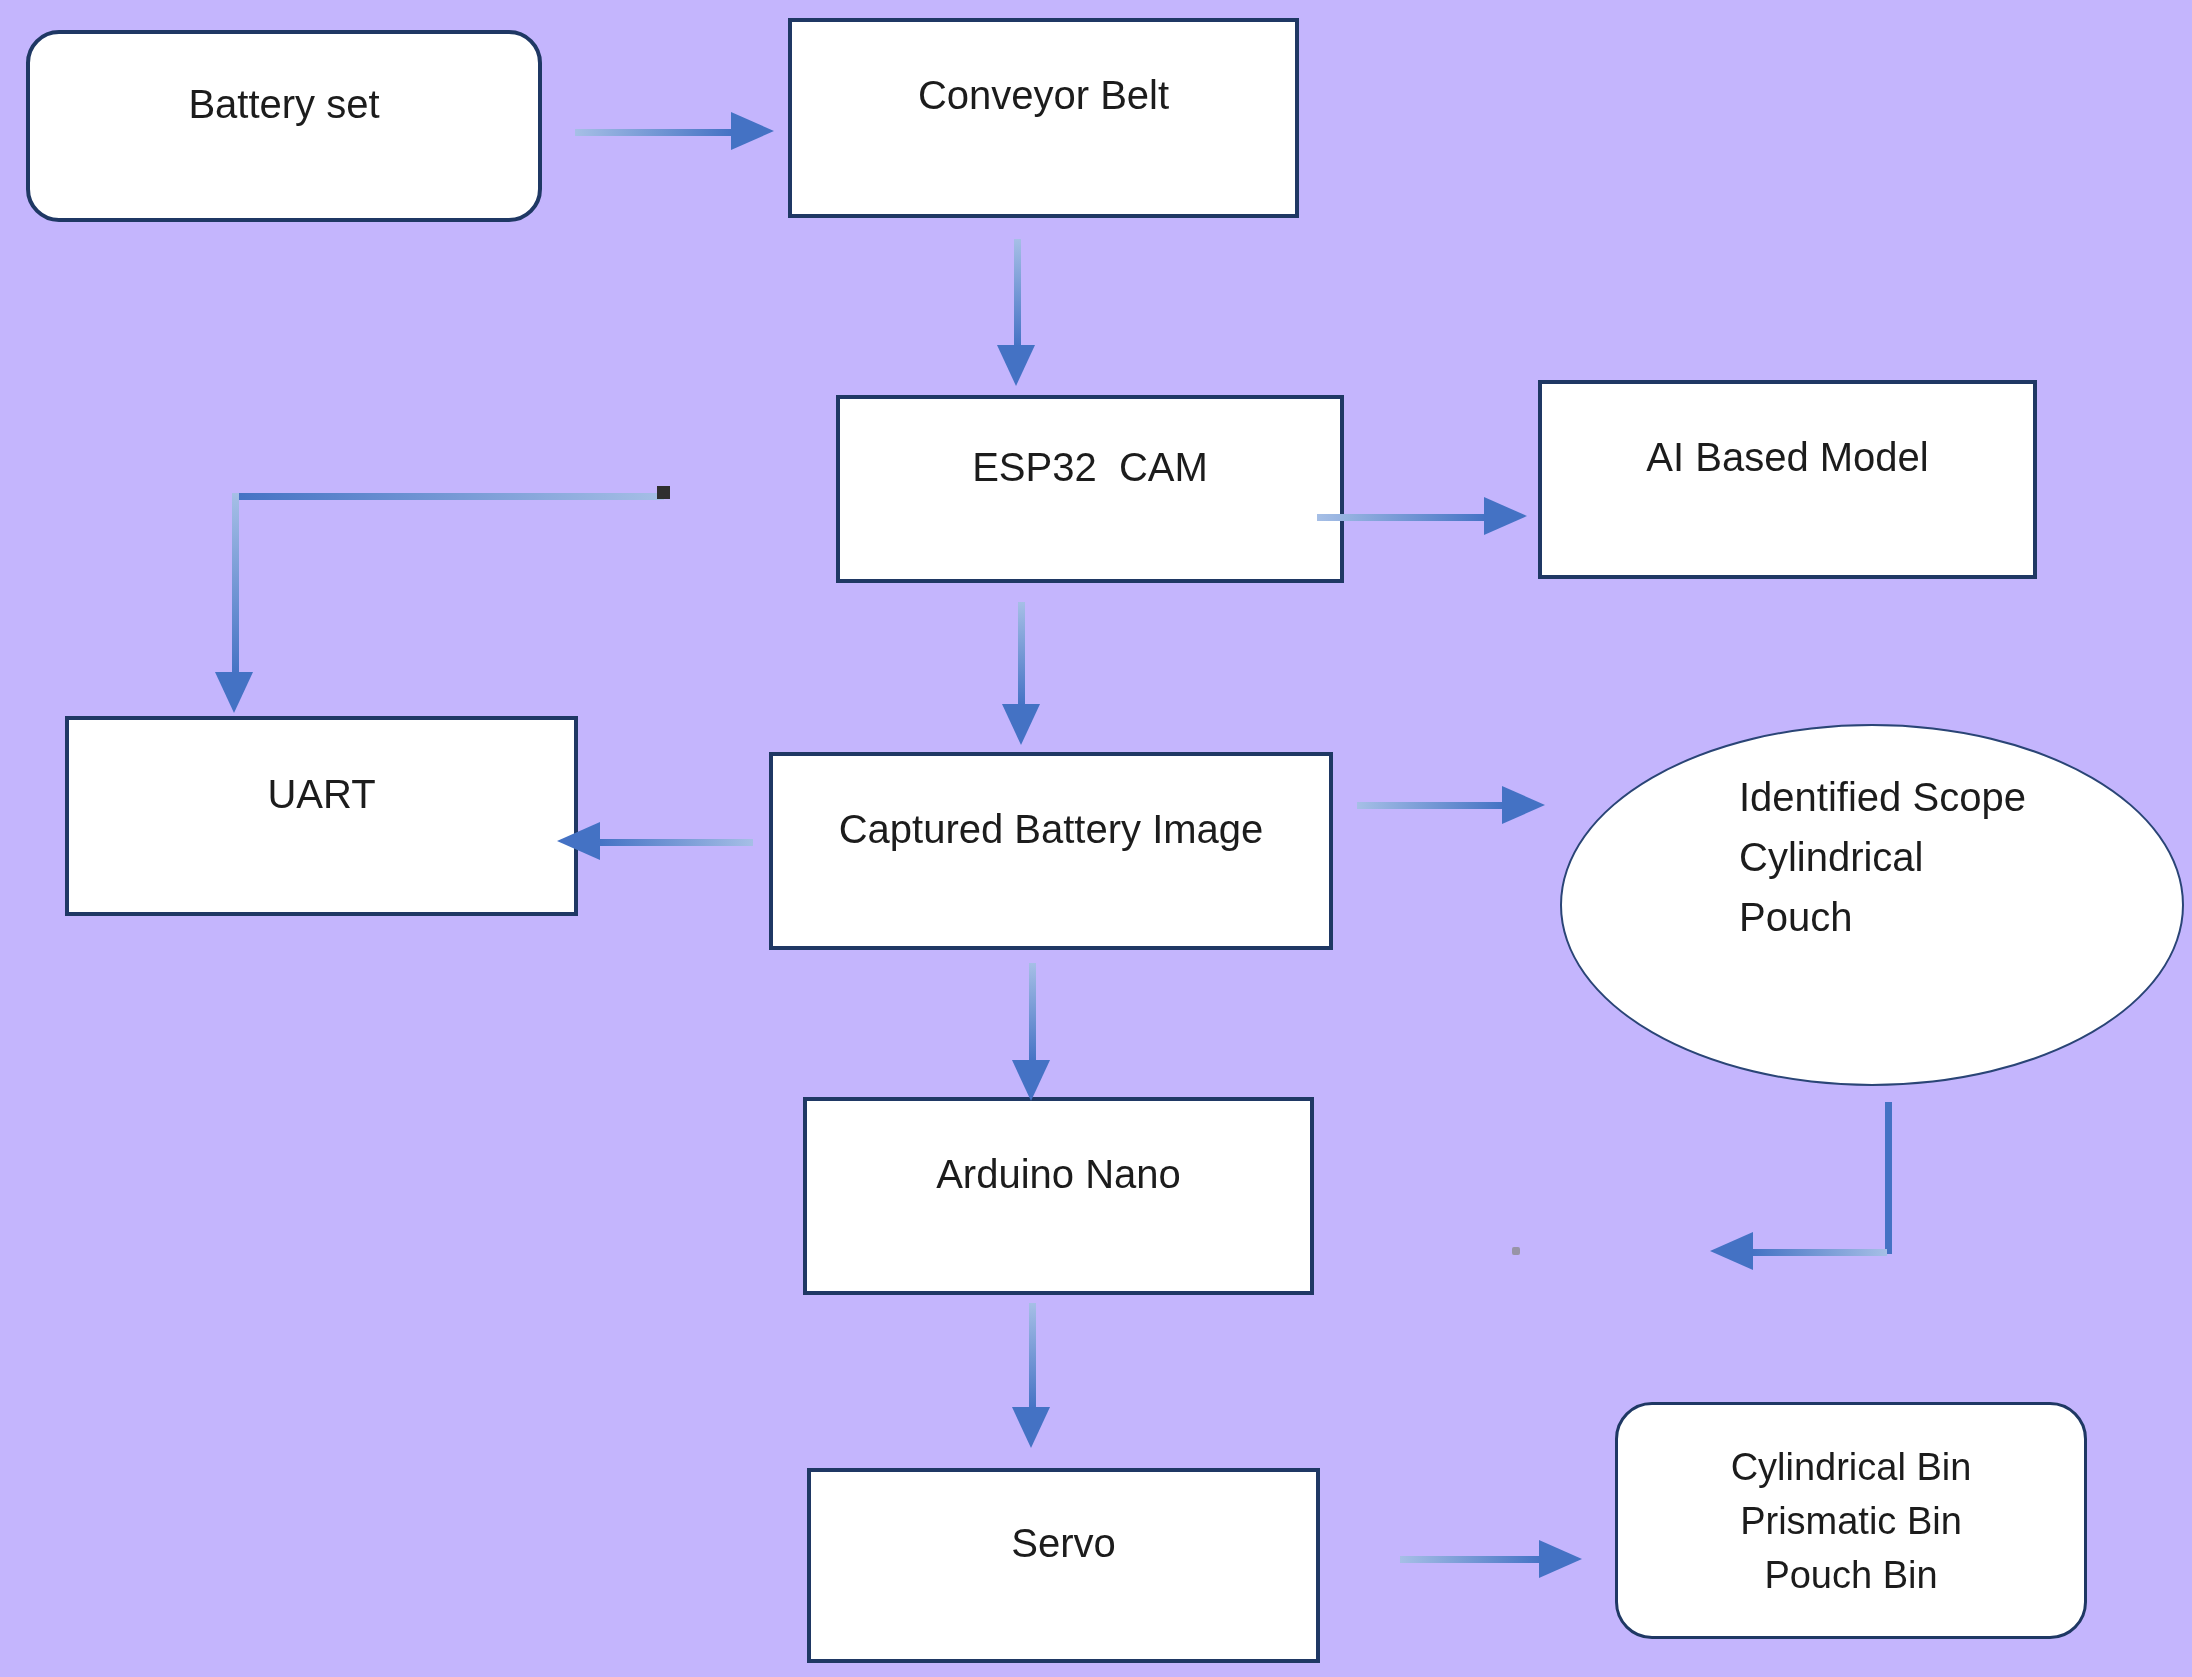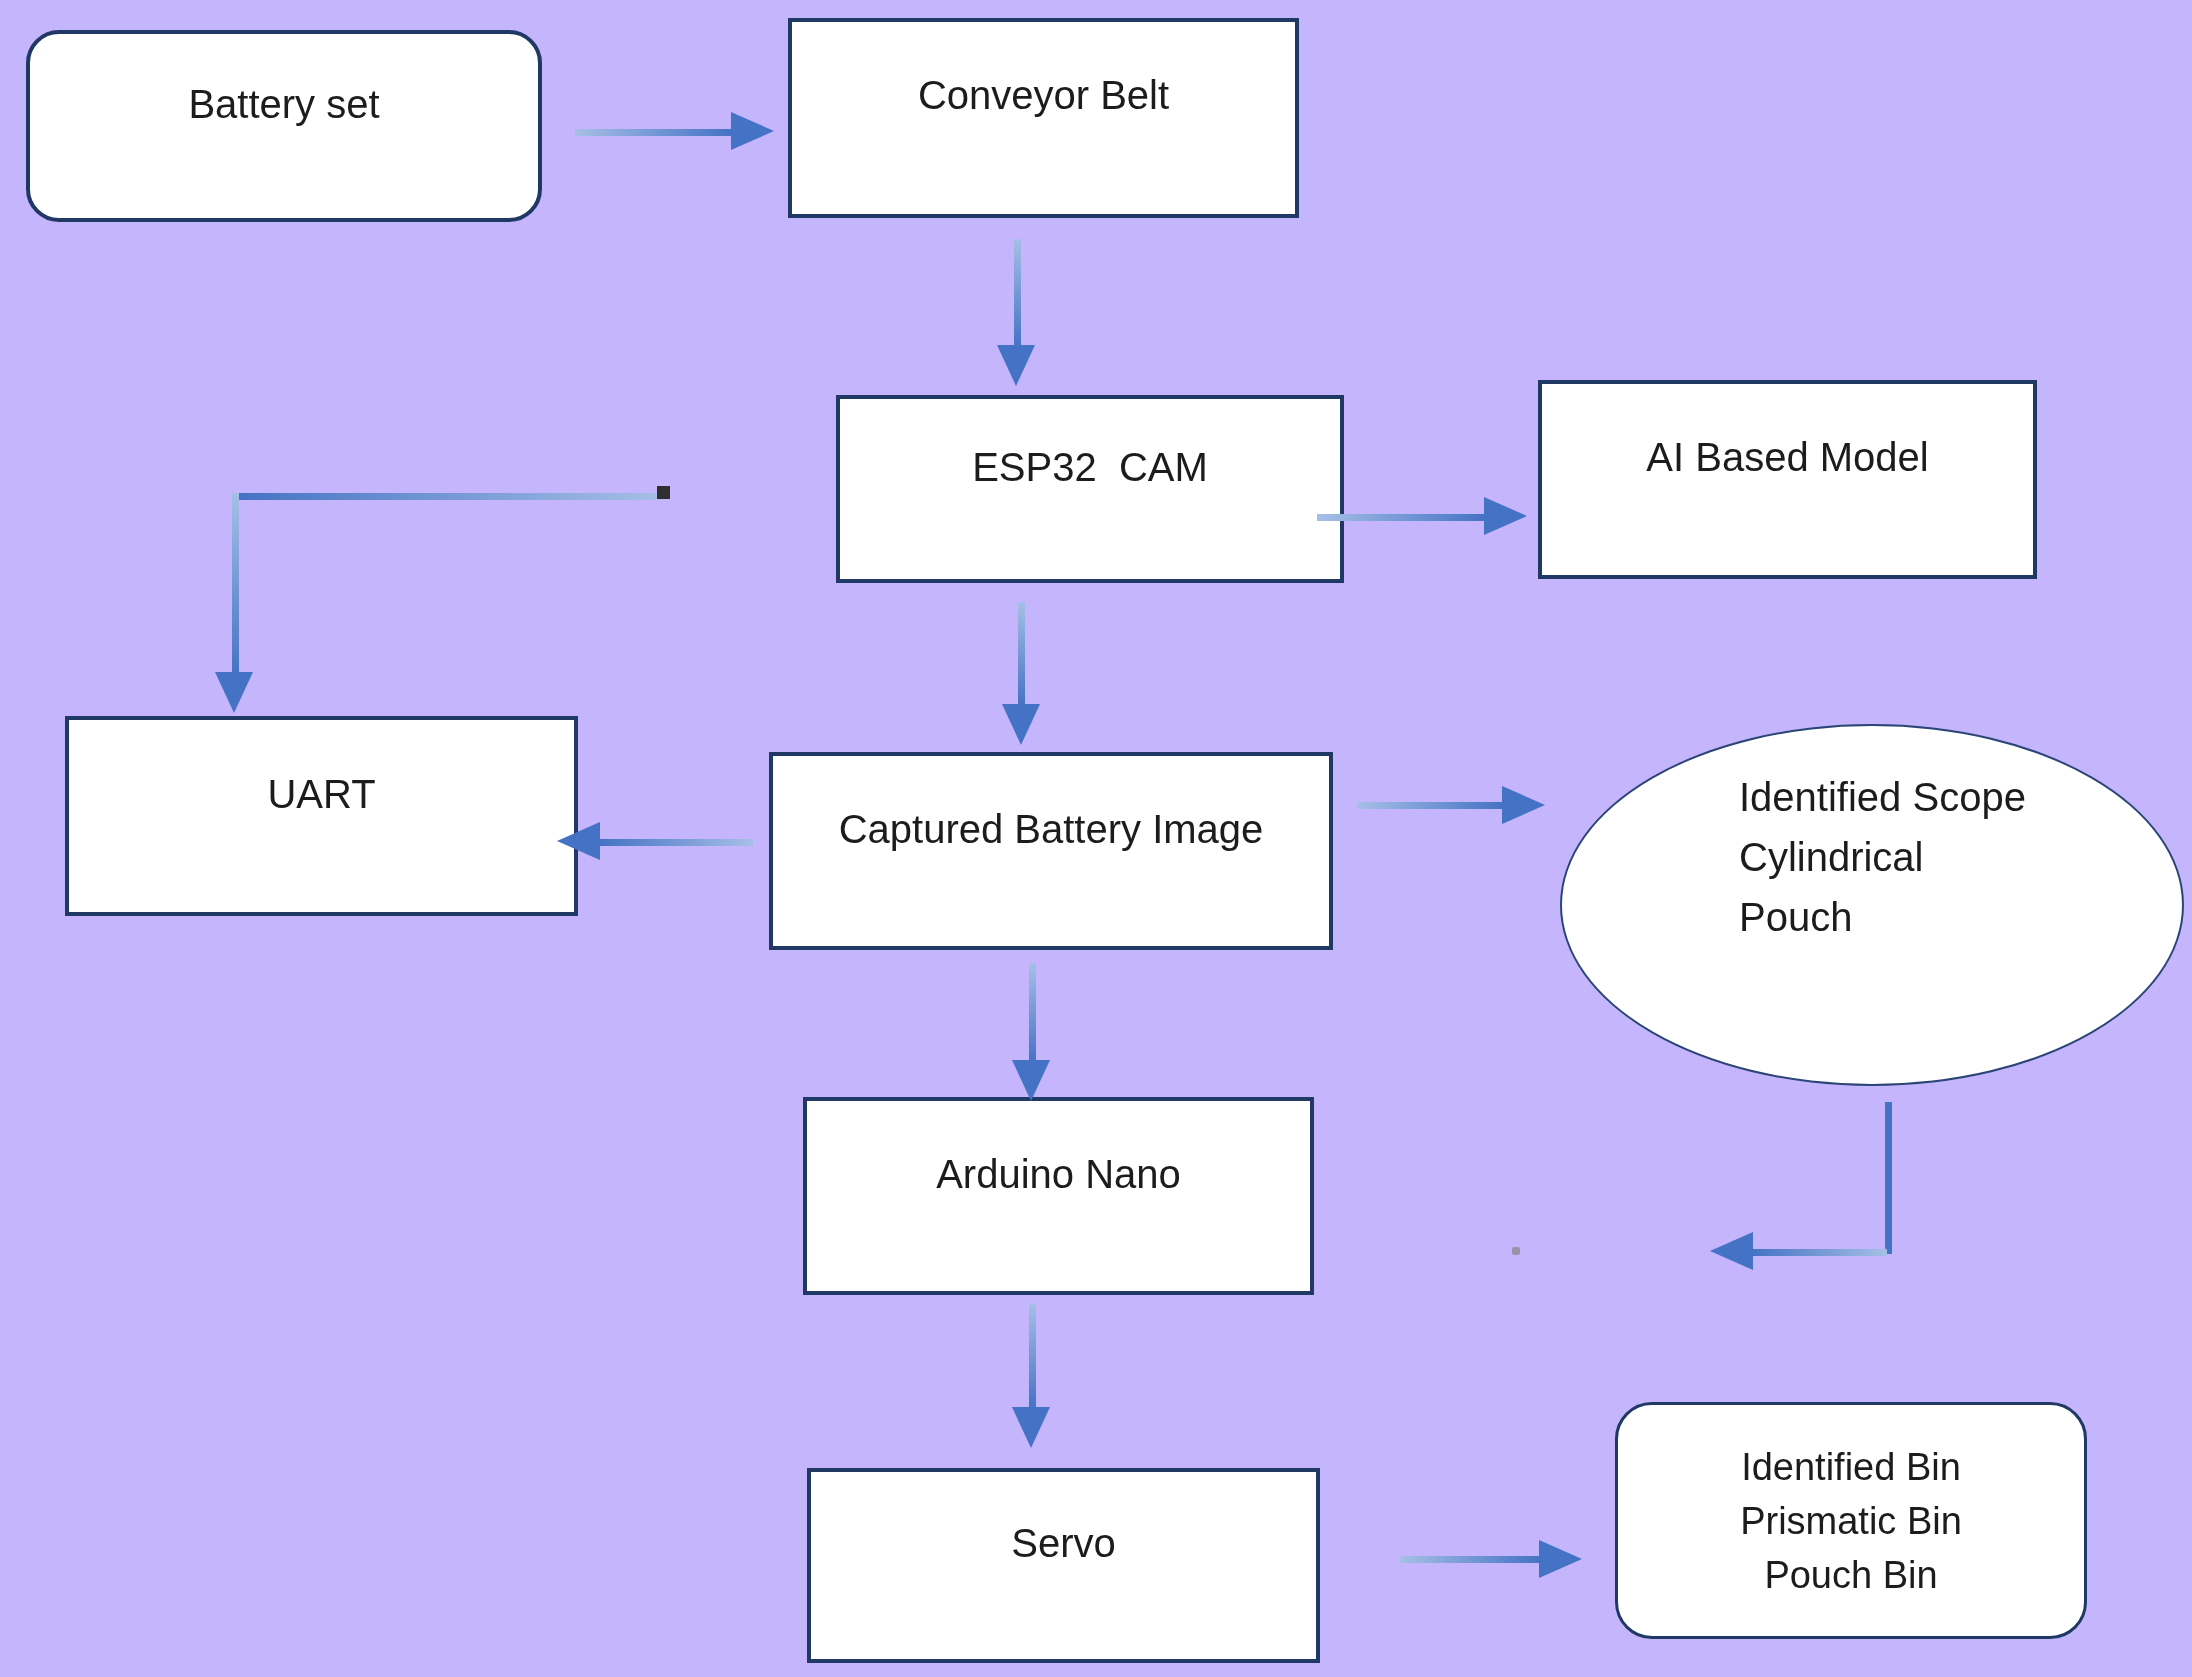--- a/index.html
+++ b/index.html
@@ -95,21 +95,21 @@
   <div class="node" id="n-arduino">
     <span class="label">Arduino Nano</span>
   </div>
 
   <div class="node" id="n-servo">
     <span class="label">Servo</span>
   </div>
 
   <div class="node" id="n-bins">
     <div class="multiline">
-      <span>Identified Bin</span>
+      <span>Cylindrical Bin</span>
       <span>Prismatic Bin</span>
       <span>Pouch Bin</span>
     </div>
   </div>
 
   <div class="h-line" style="left:575px;top:129px;width:156px;"></div>
   <div class="head right" style="left:731px;top:112px;"></div>
 
   <div class="v-line" style="left:1014px;top:239px;height:108px;"></div>
   <div class="head down" style="left:997px;top:345px;"></div>

